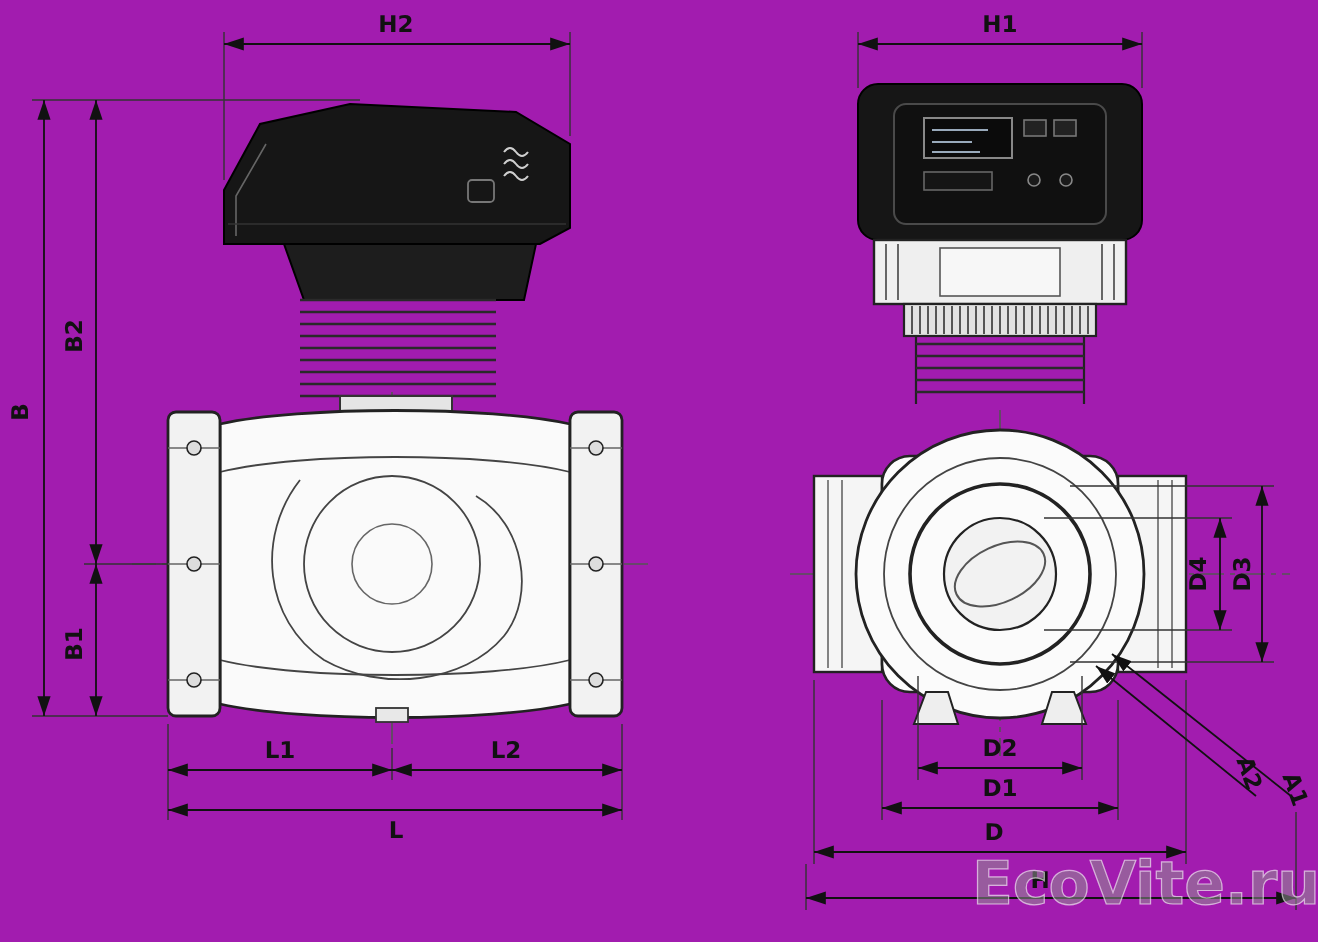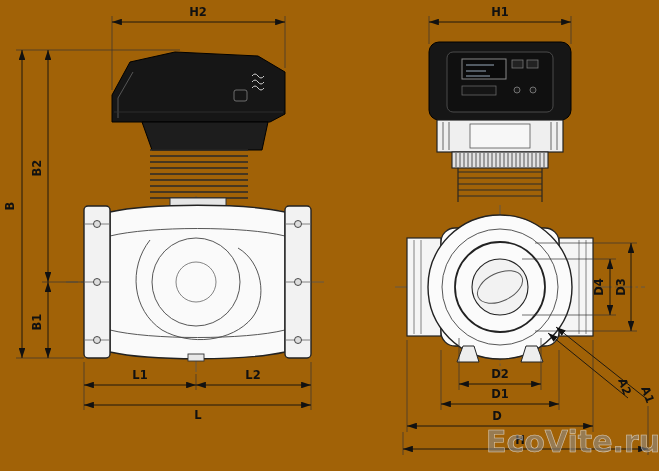--- a/index.html
+++ b/index.html
@@ -1,16 +1,16 @@
 <!DOCTYPE html>
 <html><head>
 <meta charset="utf-8">
 <style>
   html,body{margin:0;padding:0;background:#fff;}
-  .stage{position:relative;width:659px;height:471px;background:#a16207;overflow:hidden;
+  .stage{position:relative;width:659px;height:471px;background:#a21caf;overflow:hidden;
          font-family:"DejaVu Sans",sans-serif;}
   svg{position:absolute;left:0;top:0;}
   .o2{fill:none;stroke:#444;stroke-width:.9;}
   .o3{fill:none;stroke:#666;stroke-width:.8;}
   .dim{stroke:#111;stroke-width:.9;fill:none;marker-start:url(#arw);marker-end:url(#arw);}
   .ldr{stroke:#111;stroke-width:.9;fill:none;marker-start:url(#arw);}
   .ext{stroke:#333;stroke-width:.7;fill:none;}
   .cl{stroke:#555;stroke-width:.8;fill:none;stroke-dasharray:12 3 2.5 3;}
   text.dlab{font-family:"DejaVu Sans",sans-serif;font-size:11.5px;font-weight:bold;fill:#111;}
   text.wm{font-family:"DejaVu Sans",sans-serif;font-size:30px;font-weight:bold;

